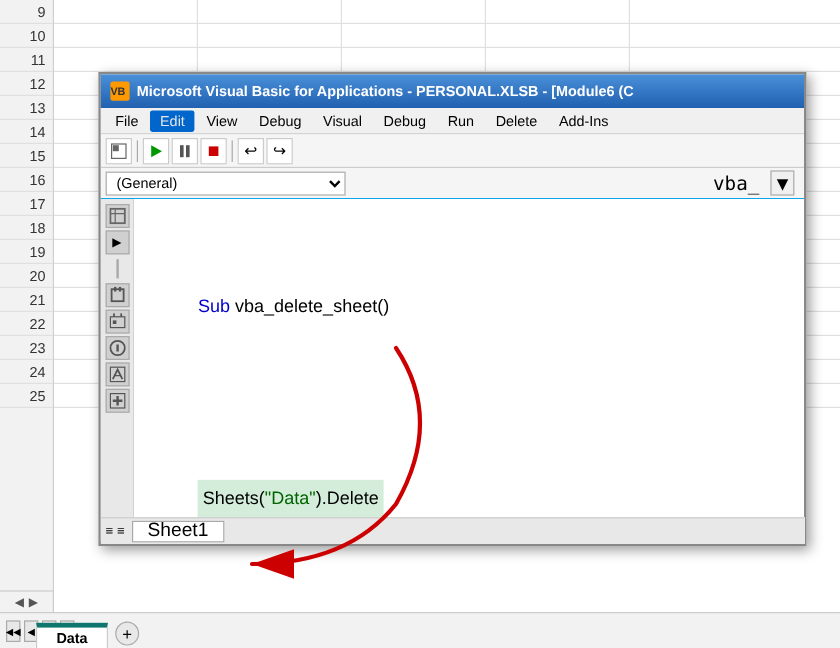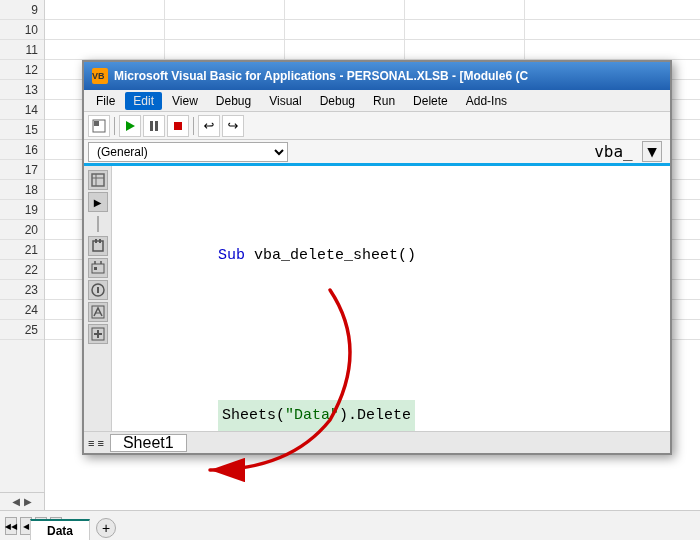--- a/index.html
+++ b/index.html
@@ -107,21 +107,21 @@
       display: flex;
       align-items: center;
       cursor: pointer;
       background: #fff;
       position: relative;
       top: 4px;
     }
 
     .sheet-tab.active {
       background: #fff;
-      border-top: 2px solid #0f766e;
+      border-top: 4px solid #0f766e;
       font-weight: bold;
       align-items: center;
     }
 
     .sheet-tab.inactive {
       background: #f2f2f2;
     }
 
     .add-sheet-btn {
       width: 20px;
@@ -257,22 +257,22 @@
       cursor: pointer;
       font-size: 10px;
       display: flex;
       align-items: center;
       justify-content: center;
     }
 
     
     .vba-code {
       flex: 1;
-      padding: 10px 34px;
-      font-family: Liberation Mono, monospace;
+      padding: 10px 20px;
+      font-family: Liberation Sans, sans-serif;
       font-size: 15px;
       background: #fff;
       overflow: auto;
       position: relative;
     }
 
     .code-line {
       line-height: 32px;
       white-space: pre;
     }
@@ -292,21 +292,21 @@
     }
 
     .code-string {
       color: #006400;
     }
 
     
     .vba-dropdown-bar {
       height: 26px;
       background: #f5f5f5;
-      border-bottom: 3px solid #0ea5e9;
+      border-bottom: 1px solid #0ea5e9;
       display: flex;
       align-items: center;
       padding: 0 4px;
     }
 
     .vba-dropdown {
       height: 20px;
       font-size: 12px;
       border: 1px solid #aaa;
       background: white;

